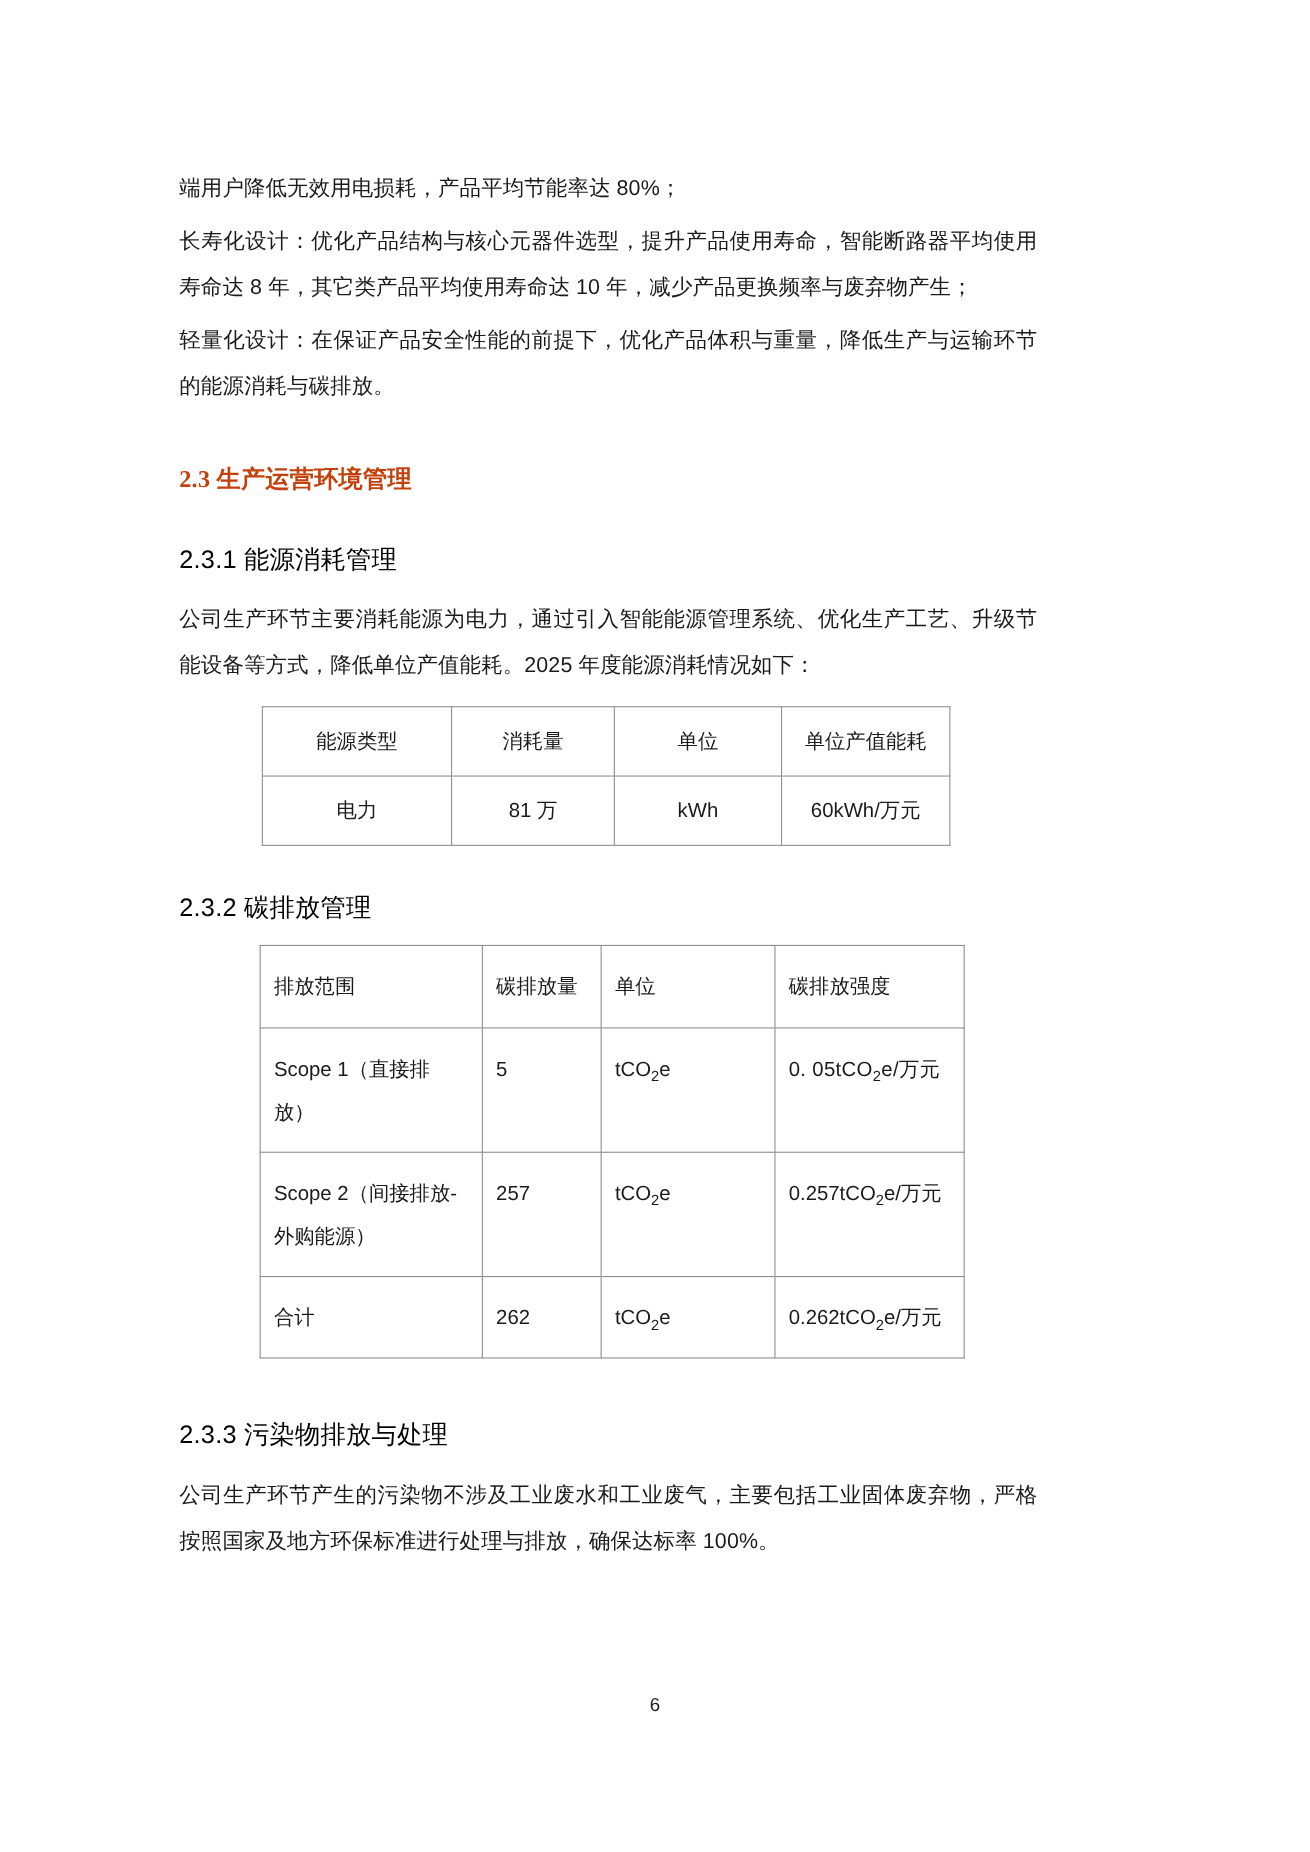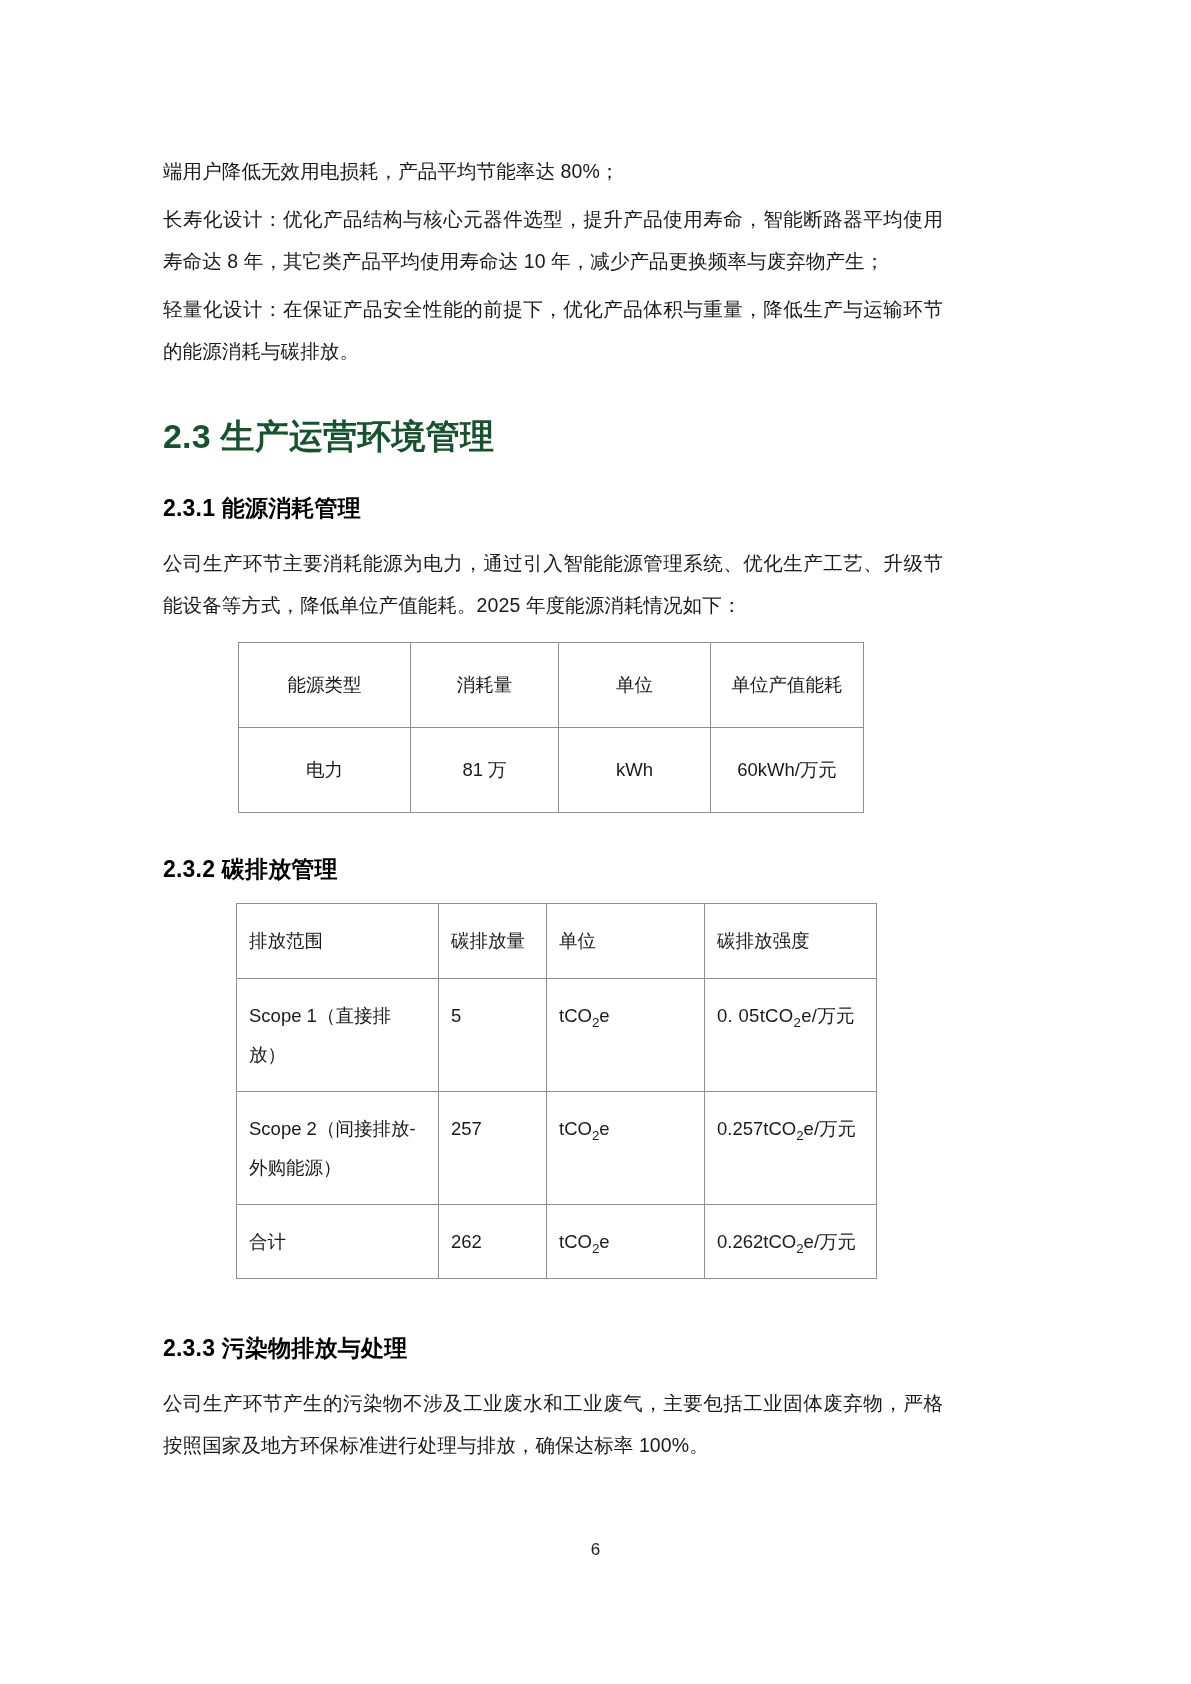--- a/index.html
+++ b/index.html
@@ -36,30 +36,31 @@
     text-justify: inter-ideograph;
     letter-spacing: 0.1px;
     color: #1a1a1a;
   }
   .lead {
     font-weight: normal;
   }
 
   
   h2.h-major {
-    font-size: 34px;
+    font-size: 22px;
     font-weight: bold;
     margin: 46px 0 0 0;
     line-height: 36px;
     letter-spacing: 0.2px;
-    color: #14532d;
+    color: #c2410c;
+    font-family: Liberation Serif, serif;
   }
   h3.h-minor {
     font-size: 23px;
-    font-weight: bold;
+    font-weight: normal;
     margin: 40px 0 18px 0;
     line-height: 32px;
     letter-spacing: 0.2px;
     color: #000;
   }
   h2.h-major + h3.h-minor { margin-top: 38px; }
 
   
   .tbl-wrap {
     margin: 16px 0 0 0;
@@ -67,21 +68,21 @@
   }
   table.doc-table {
     border-collapse: collapse;
     font-size: 18.5px;
     color: #1a1a1a;
     table-layout: fixed;
   }
   table.doc-table td,
   table.doc-table th {
     border: 1px solid #8f8f8f;
-    padding: 11px 12px;
+    padding: 0 12px;
     font-weight: normal;
     vertical-align: middle;
   }
 
   
   table.energy {
     width: 625px;
     margin-left: 75px;
   }
   table.energy td {

